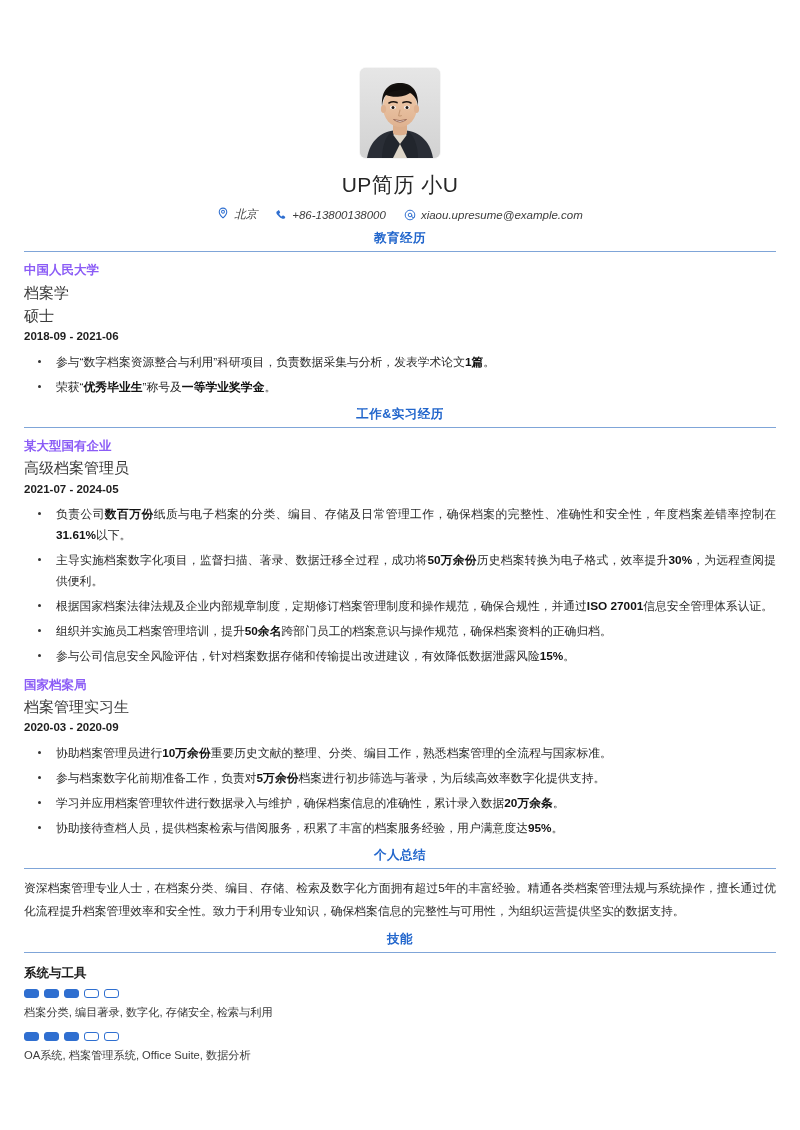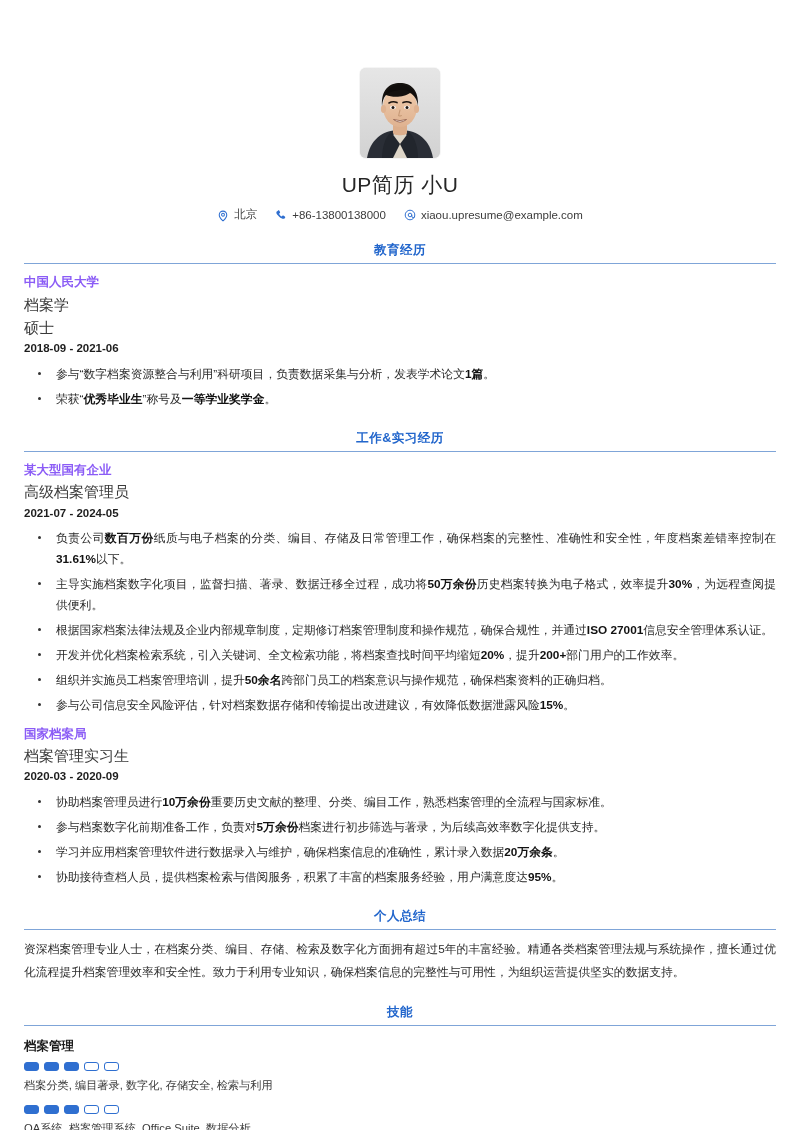--- a/index.html
+++ b/index.html
@@ -58,35 +58,36 @@
     display: flex;
     justify-content: center;
     align-items: center;
     gap: 18px;
     font-size: 11.5px;
     color: #3b3b3b;
     flex-wrap: wrap;
   }
   .contact-item {
     display: inline-flex;
-    align-items: flex-end;
+    align-items: flex-start;
     gap: 5px;
     white-space: nowrap;
+    font-style: italic;
   }
   .contact-item .ci {
     display: inline-flex;
     width: 12px;
     height: 12px;
     color: #2f6fd0;
     flex: 0 0 auto;
   }
   .contact-item .ci svg { width: 12px; height: 12px; display: block; }
 
   
-  .section { margin-top: 20px; }
+  .section { margin-top: 8px; }
   .section-title {
     text-align: center;
     color: #2266cc;
     font-size: 12.5px;
     font-weight: bold;
     letter-spacing: 0.5px;
     line-height: 1.3;
     padding-bottom: 3px;
   }
   .section-rule {
@@ -287,21 +288,20 @@
     <div class="section-rule"></div>
 
     <div class="entry">
       <div class="entry-org">某大型国有企业</div>
       <div class="entry-role">高级档案管理员</div>
       <div class="entry-dates">2021-07 - 2024-05</div>
       <ul class="bullets">
         <li><span>负责公司<b>数百万份</b>纸质与电子档案的分类、编目、存储及日常管理工作，确保档案的完整性、准确性和安全性，年度档案差错率控制在<b>31.61%</b>以下。</span></li>
         <li><span>主导实施档案数字化项目，监督扫描、著录、数据迁移全过程，成功将<b>50万余份</b>历史档案转换为电子格式，效率提升<b>30%</b>，为远程查阅提供便利。</span></li>
         <li><span>根据国家档案法律法规及企业内部规章制度，定期修订档案管理制度和操作规范，确保合规性，并通过<b>ISO 27001</b>信息安全管理体系认证。</span></li>
-        <li><span>开发并优化档案检索系统，引入关键词、全文检索功能，将档案查找时间平均缩短<b>20%</b>，提升<b>200+</b>部门用户的工作效率。</span></li>
         <li><span>组织并实施员工档案管理培训，提升<b>50余名</b>跨部门员工的档案意识与操作规范，确保档案资料的正确归档。</span></li>
         <li><span>参与公司信息安全风险评估，针对档案数据存储和传输提出改进建议，有效降低数据泄露风险<b>15%</b>。</span></li>
       </ul>
     </div>
 
     <div class="entry">
       <div class="entry-org">国家档案局</div>
       <div class="entry-role">档案管理实习生</div>
       <div class="entry-dates">2020-03 - 2020-09</div>
       <ul class="bullets">
@@ -317,21 +317,21 @@
     <div class="section-title">个人总结</div>
     <div class="section-rule"></div>
     <div class="summary-text">资深档案管理专业人士，在档案分类、编目、存储、检索及数字化方面拥有超过5年的丰富经验。精通各类档案管理法规与系统操作，擅长通过优化流程提升档案管理效率和安全性。致力于利用专业知识，确保档案信息的完整性与可用性，为组织运营提供坚实的数据支持。</div>
   </div>
 
   <div class="section">
     <div class="section-title">技能</div>
     <div class="section-rule"></div>
 
     <div class="skill-group">
-      <div class="skill-name">档案管理</div>
+      <div class="skill-name">系统与工具</div>
       <div class="rating">
           <span class="pip on"></span>
           <span class="pip on"></span>
           <span class="pip on"></span>
           <span class="pip"></span>
           <span class="pip"></span>
         </div>
       <div class="skill-items">档案分类, 编目著录, 数字化, 存储安全, 检索与利用</div>
     </div>
 

